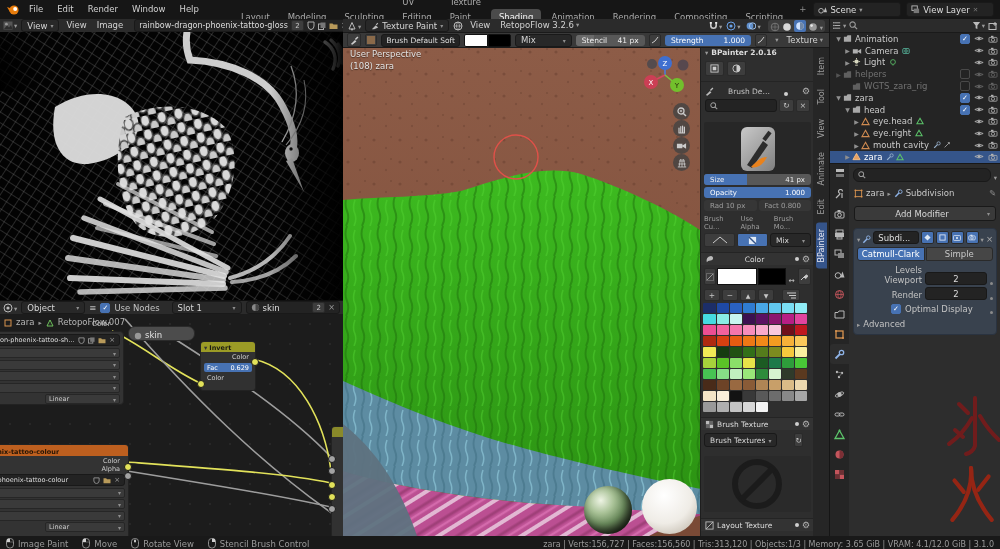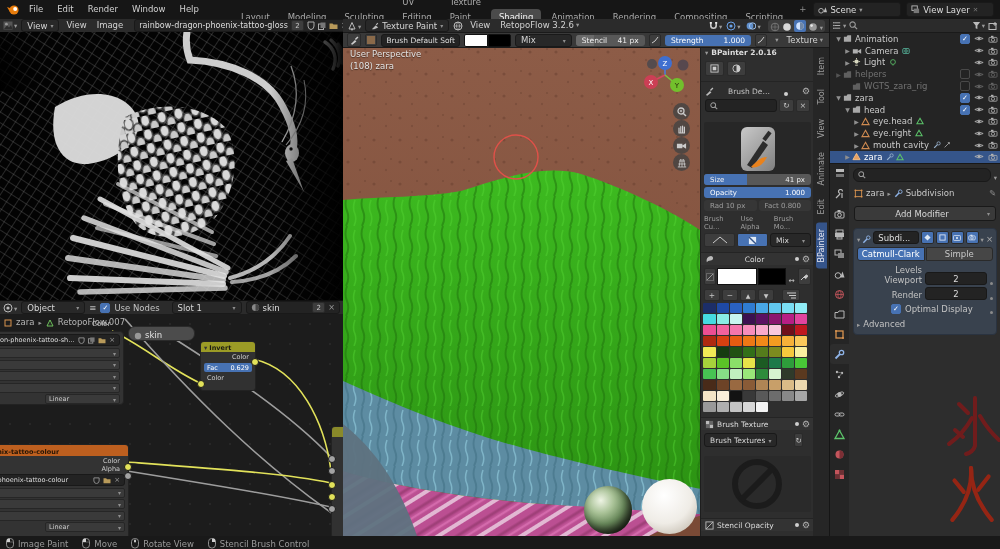--- a/index.html
+++ b/index.html
@@ -714,21 +714,21 @@
             <path d="M37 44 L69 12"></path>
           </g>
         </svg>
     </div>
 
     <div class="panelhdr abs" style="height:12px;left:0;right:0;top:472px;padding:0 4px;background:#333;border-top:1px solid #242424">
       <svg width="9" height="9" viewBox="0 0 10 10">
           <rect x="1" y="1" width="8" height="8" fill="none" stroke="#bbb"></rect>
           <path d="M1 9 L9 1" stroke="#bbb"></path>
         </svg>
-      <span>Stencil Opacity</span>
+      <span>Layout Texture</span>
       <span class="dot" style="margin-left:auto"></span>
       <span class="gear">⚙</span>
     </div>
   </div>
 
   <div class="abs" id="side-tabs" style="left:470px;top:27px;width:16px;height:490px;background:#262626;display:flex;flex-direction:column;align-items:center;padding-top:4px">
       <div class="vtab">Item</div>
       <div class="vtab">Tool</div>
       <div class="vtab">View</div>
       <div class="vtab">Animate</div>
@@ -1343,13 +1343,14 @@
         <span style="display: flex;">
           <svg width="8" height="11" viewBox="0 0 8 11">
             <rect x="0.5" y="0.5" width="7" height="9.5" rx="3.2" fill="none" stroke="#8f8f8f"></rect>
             <path d="M7 1.2 a3 3 0 0 0 -3 -0.5 v3.3 h3.5 Z" fill="#cfcfcf"></path>
           </svg>
         </span>
         <span>Stencil Brush Control</span>
       </span>
     </div>
   <div class="grow"></div>
+  <span style="font-size:8px">zara | Verts:156,727 | Faces:156,560 | Tris:313,120 | Objects:1/3 | Memory: 3.65 GiB | VRAM: 4.1/12.0 GiB | 3.1.0</span>
 </div>
 
 </body></html>

